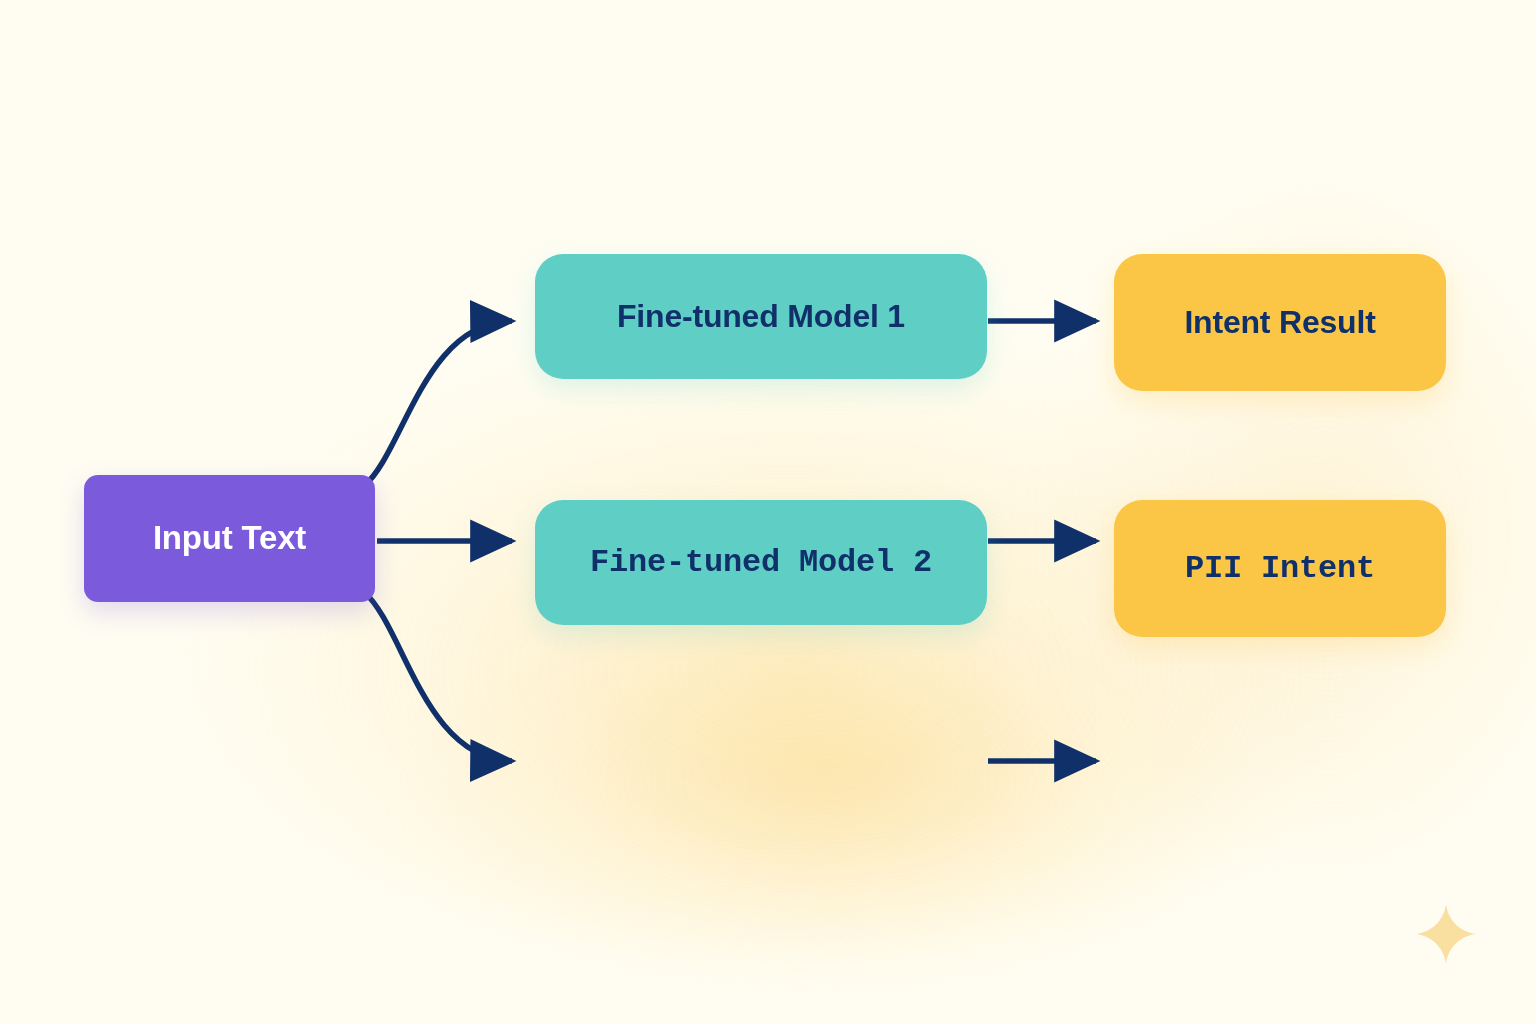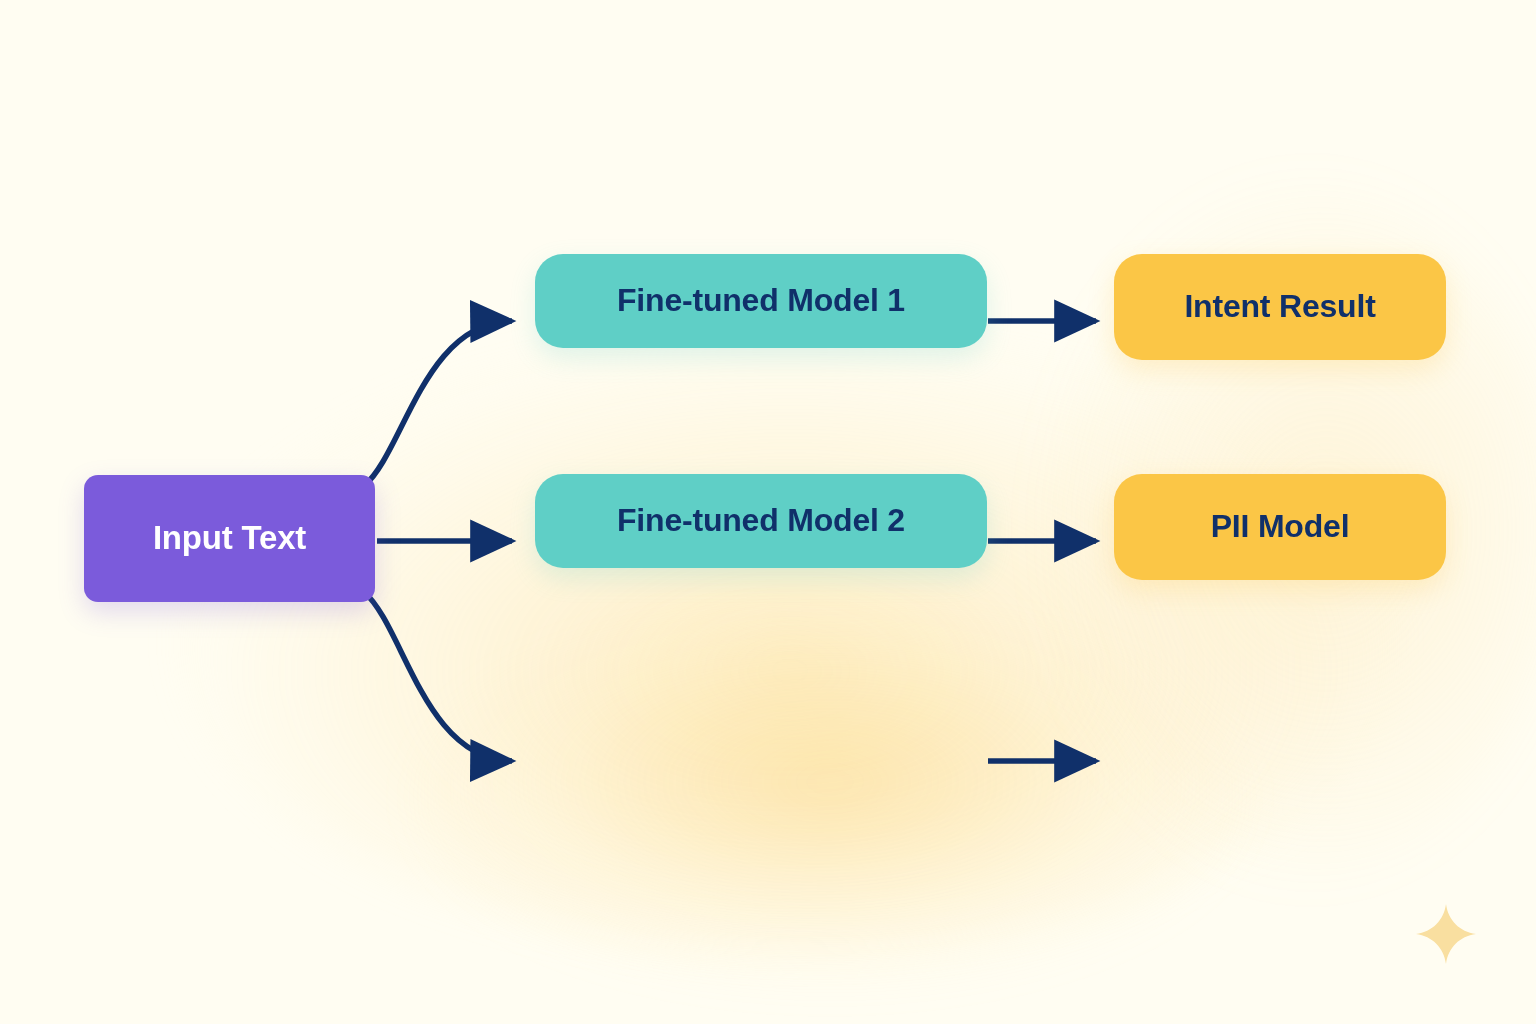--- a/index.html
+++ b/index.html
@@ -80,36 +80,36 @@
     left: 84px; top: 475px;
     width: 291px; height: 127px;
     background: #7B5BDB;
     color: #FFFFFF;
     font-size: 33px;
     border-radius: 14px;
     box-shadow: 0 10px 26px rgba(123, 91, 219, 0.22);
   }
   .node-model {
     left: 535px;
-    width: 452px; height: 94px;
+    width: 452px; height: 125px;
     background: #5FCFC6;
     color: #10306A;
     font-size: 32px;
     box-shadow: 0 10px 26px rgba(95, 207, 198, 0.20);
   }
   .node-result {
     left: 1114px;
-    width: 332px; height: 106px;
+    width: 332px; height: 137px;
     background: #FBC646;
     color: #10306A;
     font-size: 32px;
     box-shadow: 0 10px 26px rgba(251, 198, 70, 0.22);
   }
   .row-1 { top: 254px; }
-  .row-2 { top: 474px; }
+  .row-2 { top: 500px; font-family: Liberation Mono, monospace; }
   .row-3 { top: 694px; }
 
   .sparkle {
     position: absolute;
     left: 1414px; top: 902px;
     width: 64px; height: 64px;
   }
 </style>
 </head>
 <body>
@@ -142,19 +142,19 @@
       <path d="M 988 761 L 1096 761" marker-end="url(#arrowhead)"></path>
     </g>
   </svg>
 
   <div class="node node-input">Input Text</div>
 
   <div class="node node-model row-1">Fine-tuned Model 1</div>
   <div class="node node-model row-2">Fine-tuned Model 2</div>
 
   <div class="node node-result row-1">Intent Result</div>
-  <div class="node node-result row-2">PII Model</div>
+  <div class="node node-result row-2">PII Intent</div>
 
   <svg class="sparkle" viewBox="0 0 64 64" xmlns="http://www.w3.org/2000/svg">
     <path d="M32 2 C34.2 18.4 45.6 29.8 62 32 C45.6 34.2 34.2 45.6 32 62 C29.8 45.6 18.4 34.2 2 32 C18.4 29.8 29.8 18.4 32 2 Z" fill="#F9DFA0"></path>
   </svg>
 
 </div>
 
 </body></html>

